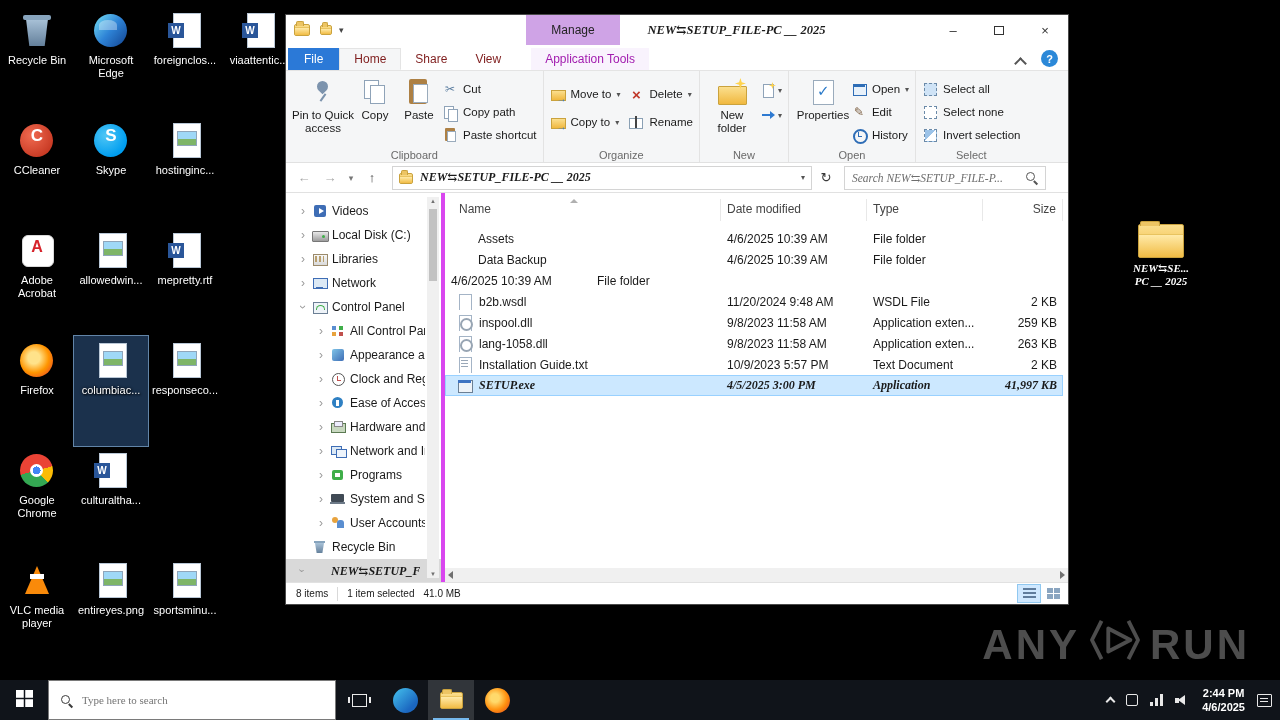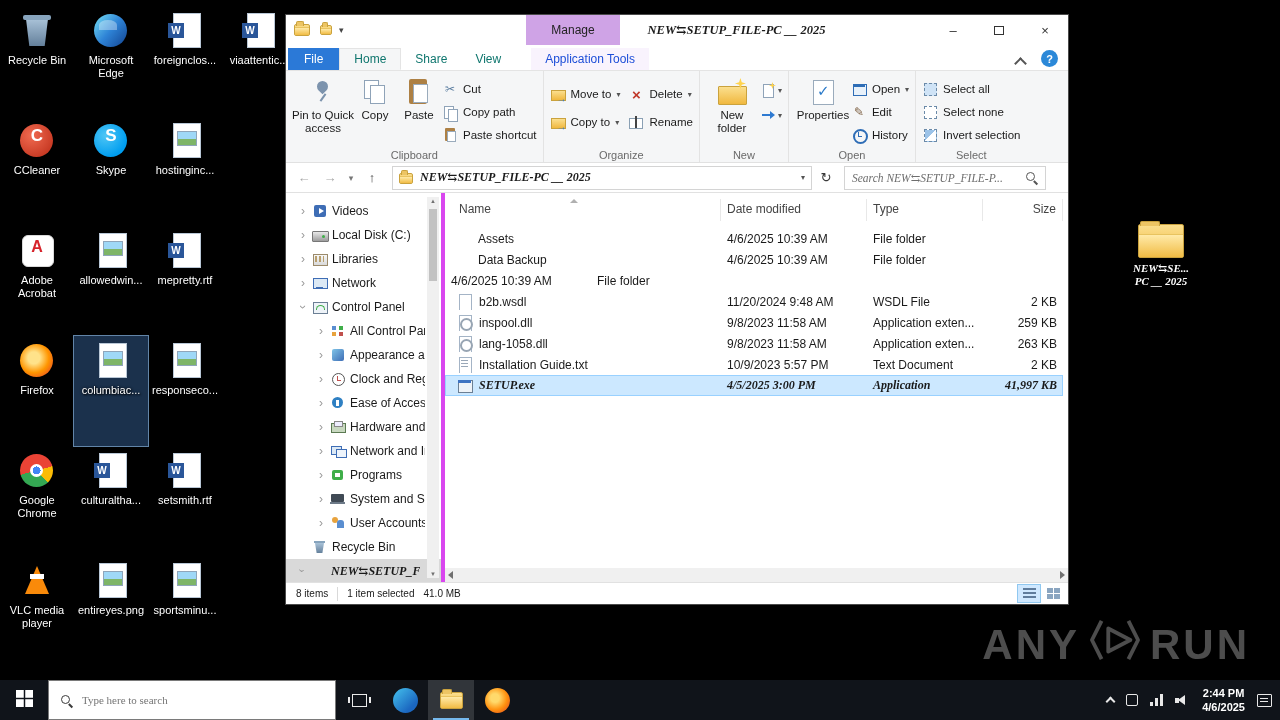--- a/index.html
+++ b/index.html
@@ -76,24 +76,24 @@
   .qat .car { font-size:9px; color:#444; }
   .manage-badge { position:absolute; left:240px; top:0; width:94px; height:30px; background:#cfa3e6; color:#222;
        display:flex; align-items:center; justify-content:center; font-size:12px; }
   .wtitle { position:absolute; left:338px; top:0; width:225px; height:30px; display:flex; align-items:center;
        justify-content:center; font-size:12.5px; white-space:nowrap; overflow:hidden; }
   .win-controls { margin-left:auto; display:flex; height:100%; }
   .wbtn { width:46px; height:100%; display:flex; align-items:center; justify-content:center; font-size:13px; color:#333; }
   .wbtn .maxbox { width:10px; height:9px; border:1px solid #333; display:block; }
 
   .tabrow { height:26px; display:flex; align-items:flex-end; background:#fff; border-bottom:1px solid #e4e4e4; flex:none; }
-  .tab { height:22px; padding:0 14px; display:flex; align-items:center; font-size:12px; color:#0f766e; }
+  .tab { height:22px; padding:0 14px; display:flex; align-items:center; font-size:12px; color:#7f1d1d; }
   .tab.file { background:#2b79d7; color:#fff; margin-left:2px; padding:0 16px; }
   .tab.active { background:#f5f6f7; border:1px solid #e4e4e4; border-bottom:1px solid #f5f6f7; }
-  .tab.apptools { margin-left:16px; background:#f9f3fd; color:#1d4ed8; }
+  .tab.apptools { margin-left:16px; background:#f9f3fd; color:#a21caf; }
   .tabrow .spacer { flex:1; }
   .rib-collapse { width:22px; height:20px; position:relative; }
   .rib-collapse::before { content:""; position:absolute; left:7px; top:9px; width:7px; height:7px;
        border-left:2px solid #555; border-top:2px solid #555; transform:rotate(45deg); }
   .help-btn { width:17px; height:17px; border-radius:50%; background:#2b88d8; color:#fff; font-size:11px; font-weight:bold;
        display:flex; align-items:center; justify-content:center; margin:0 10px 3px 10px; }
 
   
   .ribbon { height:92px; background:#f5f6f7; border-bottom:1px solid #e1e1e1; display:flex; flex:none; }
   .rgroup { position:relative; height:100%; padding:3px 6px 16px 6px; display:flex; align-items:flex-start; }
@@ -379,24 +379,20 @@
       <div class="dicon">
         <div class="dimg chrome"></div>
         <div class="dlabel">Google Chrome</div>
       </div>
 
       <div class="dicon">
         <div class="dimg word"></div>
         <div class="dlabel">culturaltha...</div>
       </div>
 
-      <div class="dicon">
-        <div class="dimg word"></div>
-        <div class="dlabel">setsmith.rtf</div>
-      </div>
     </div>
   <div class="icon-row">
 
       <div class="dicon">
         <div class="dimg vlc"></div>
         <div class="dlabel">VLC media player</div>
       </div>
 
       <div class="dicon">
         <div class="dimg image"></div>

